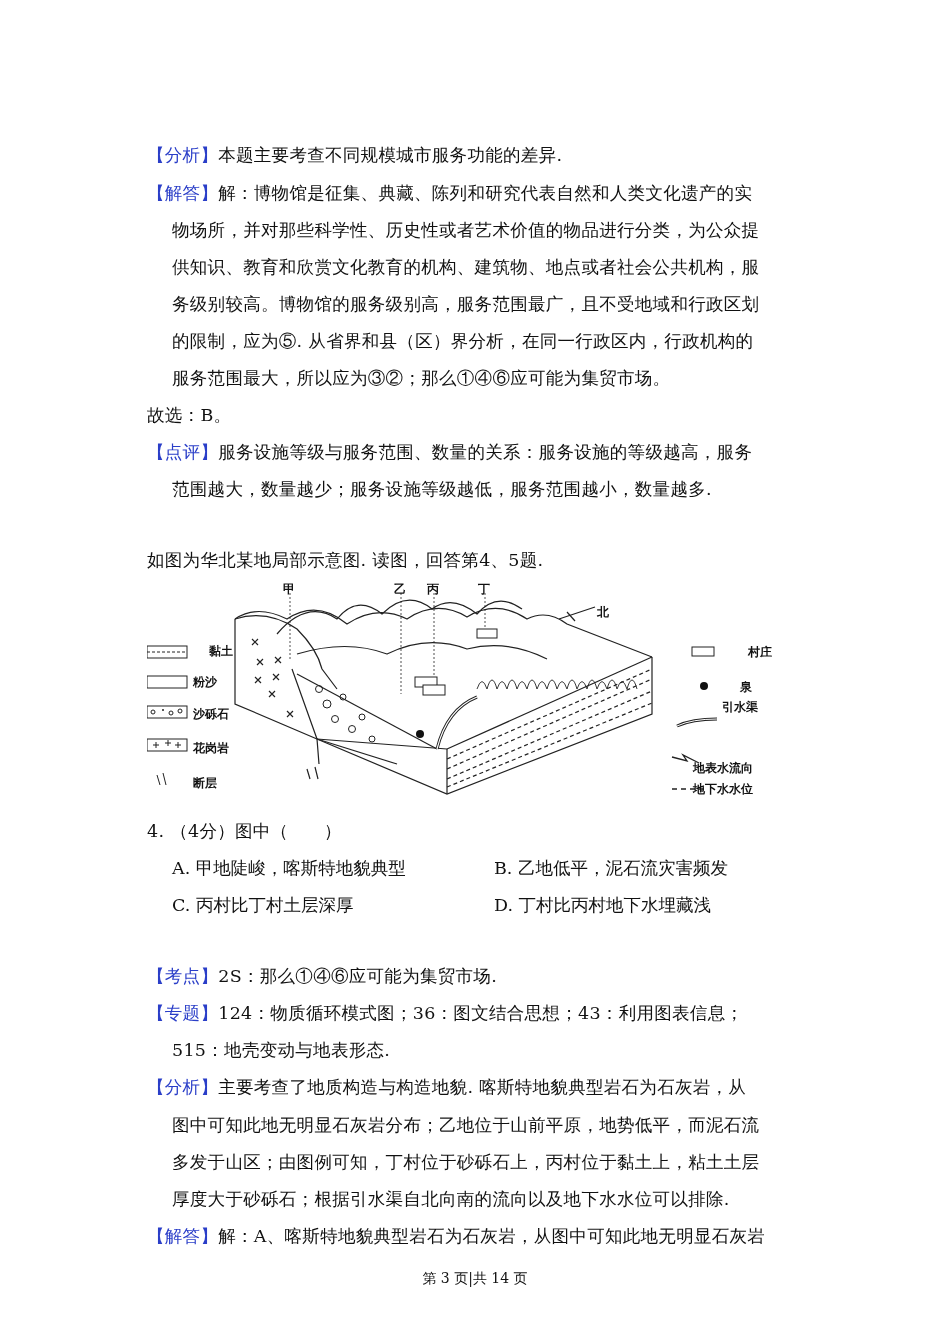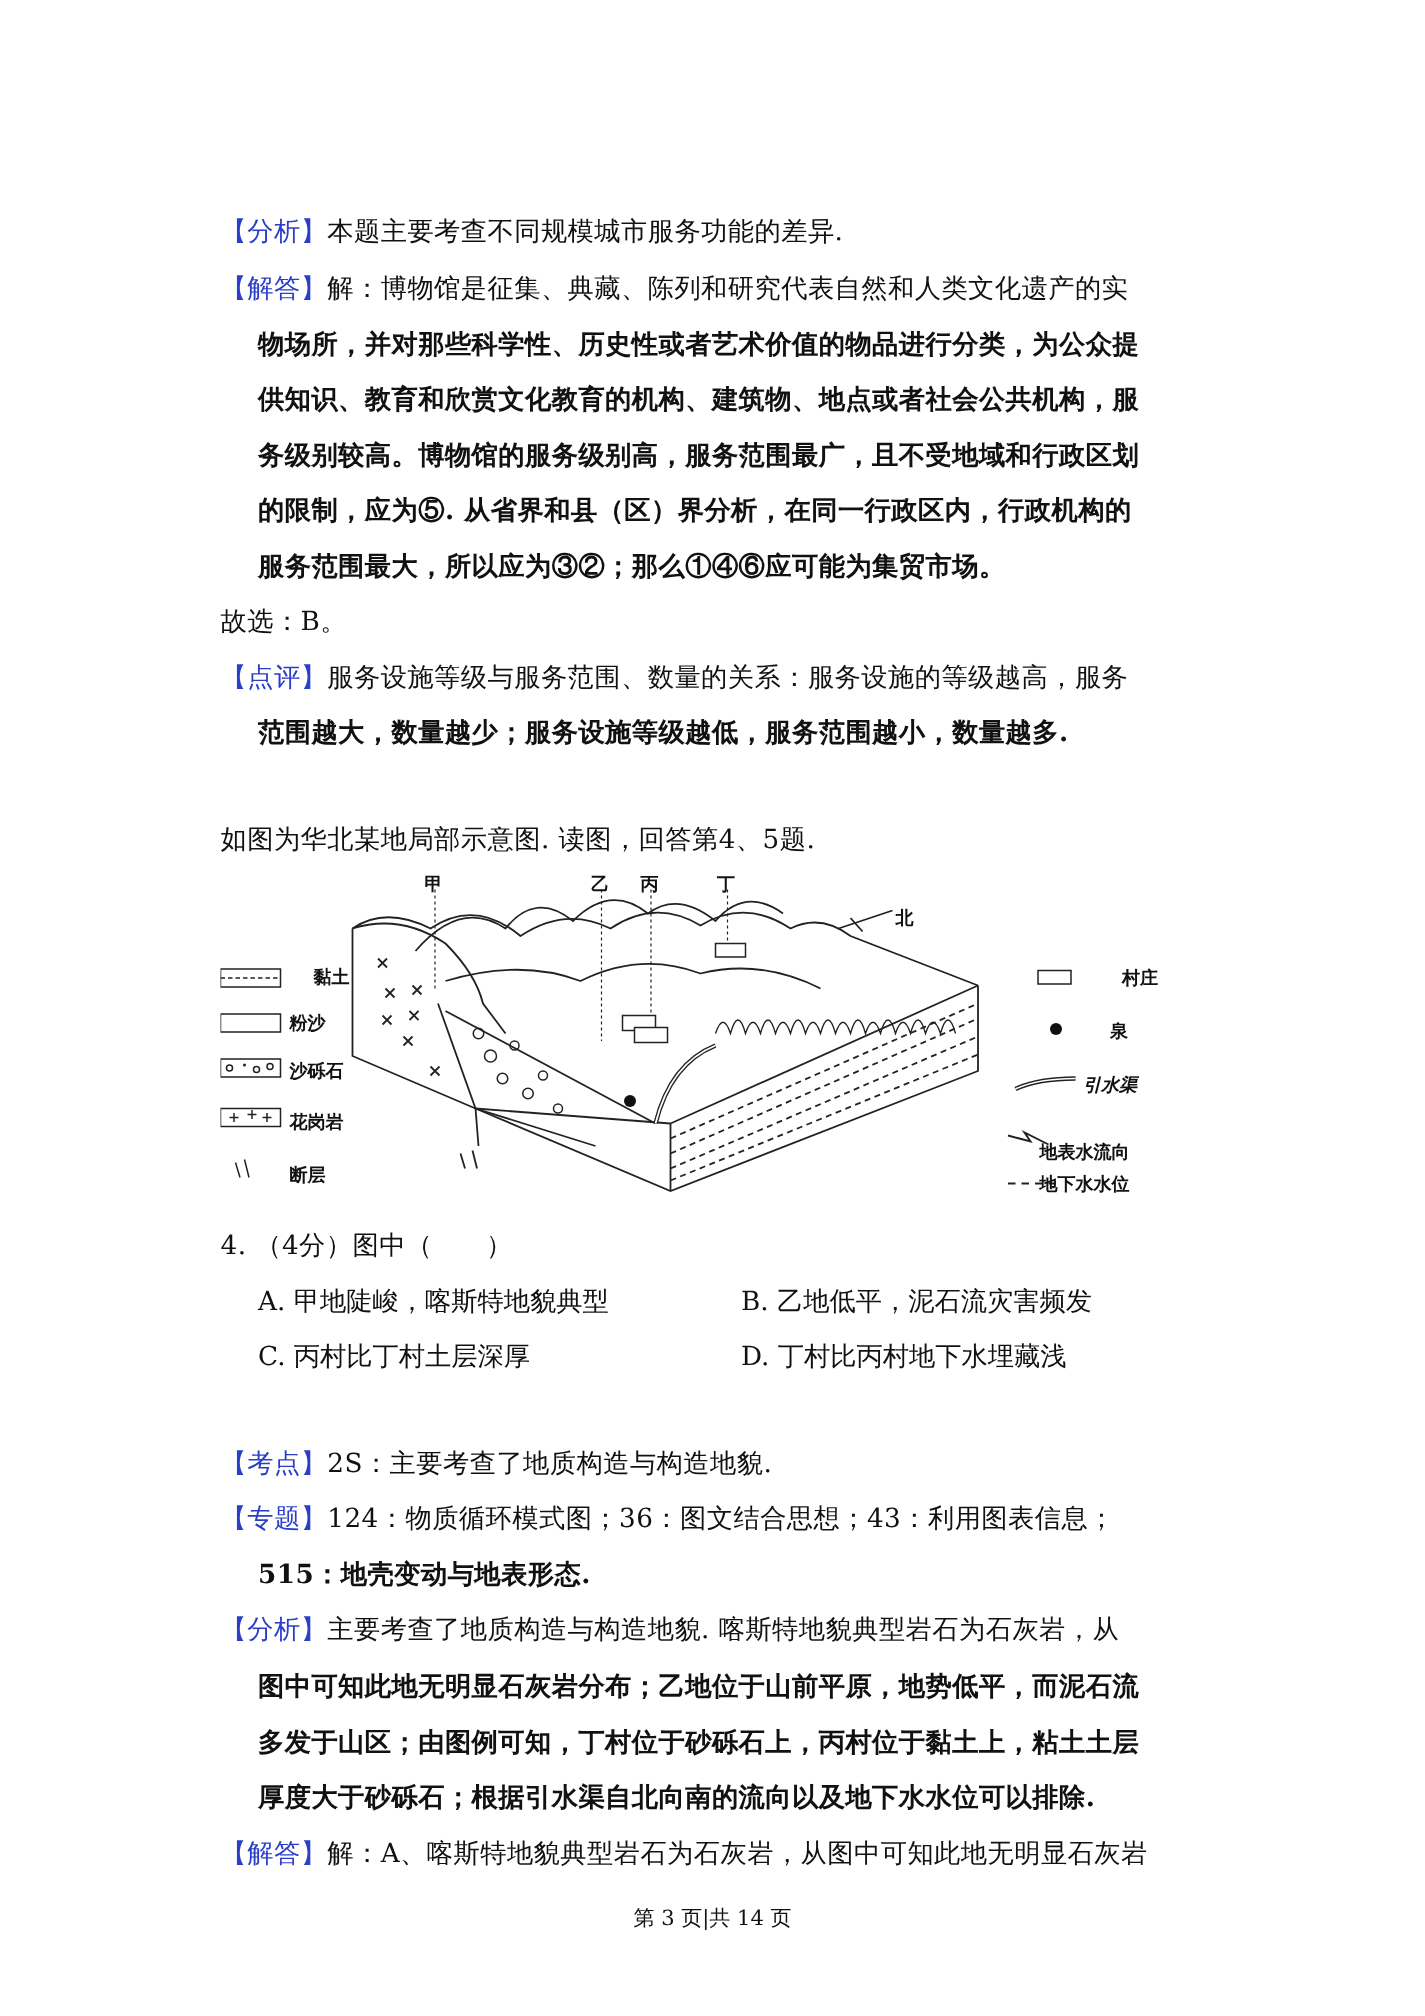--- a/index.html
+++ b/index.html
@@ -1,20 +1,20 @@
 <!DOCTYPE html>
 <html><head>
 <meta charset="utf-8">
 <style>
   html, body { margin: 0; padding: 0; background: #ffffff; }
   body { width: 950px; height: 1344px; position: relative; overflow: hidden;
          font-family: "DejaVu Serif", "Liberation Serif", serif; color: #111; }
   .page { position: absolute; left: 0; top: 0; width: 950px; height: 1344px; margin-top: 26px; }
   .line { position: absolute; left: 147px; font-size: 17.5px; line-height: 24px; white-space: nowrap; letter-spacing: 0.3px; }
-  .indent { left: 172px; font-weight: bold; }
+  .indent { left: 172px; }
   .tag { color: #2a3ec8; }
   .opt { position: absolute; font-size: 17.5px; line-height: 24px; white-space: nowrap; }
   .footer { position: absolute; top: 1244px; left: 0; width: 950px; text-align: center; font-size: 14px; }
   .figure { position: absolute; left: 147px; top: 553px; width: 620px; height: 225px; }
   .legend-txt { font-family: "DejaVu Sans", sans-serif; font-size: 12px; font-weight: bold; }
 </style>
 </head>
 <body>
 
 <div class="page">
@@ -138,32 +138,32 @@
   <div class="legend-txt" style="position:absolute; left:597px; top:578px;">北</div>
 
   <div class="legend-txt" style="position:absolute; left:193px; top:617px;padding-left:16px;">黏土</div>
   <div class="legend-txt" style="position:absolute; left:193px; top:648px;">粉沙</div>
   <div class="legend-txt" style="position:absolute; left:193px; top:680px;">沙砾石</div>
   <div class="legend-txt" style="position:absolute; left:193px; top:714px;">花岗岩</div>
   <div class="legend-txt" style="position:absolute; left:193px; top:749px;text-align:right;">断层</div>
 
   <div class="legend-txt" style="position:absolute; left:748px; top:618px;">村庄</div>
   <div class="legend-txt" style="position:absolute; left:740px; top:653px;">泉</div>
-  <div class="legend-txt" style="position:absolute; left:722px; top:689px;font-style:italic;">引水渠</div>
+  <div class="legend-txt" style="position:absolute; left:722px; top:673px;">引水渠</div>
   <div class="legend-txt" style="position:absolute; left:693px; top:734px;">地表水流向</div>
   <div class="legend-txt" style="position:absolute; left:693px; top:755px;">地下水水位</div>
 
   <div class="line" style="top:793px">4. （4分）图中（　　）</div>
   <div class="opt" style="left:172px; top:830px">A. 甲地陡峻，喀斯特地貌典型</div>
   <div class="opt" style="left:494px; top:830px">B. 乙地低平，泥石流灾害频发</div>
   <div class="opt" style="left:172px; top:867px">C. 丙村比丁村土层深厚</div>
   <div class="opt" style="left:494px; top:867px">D. 丁村比丙村地下水埋藏浅</div>
 
   <div class="line" style="top:938px">
-    <span class="tag">【考点】</span><span>2S：主要考查了地质构造与构造地貌.</span>
+    <span class="tag">【考点】</span><span>2S：那么①④⑥应可能为集贸市场.</span>
   </div>
   <div class="line" style="top:975px">
     <span class="tag">【专题】</span><span>124：物质循环模式图；36：图文结合思想；43：利用图表信息；</span>
   </div>
   <div class="line indent" style="top:1012px">515：地壳变动与地表形态.</div>
   <div class="line" style="top:1049px">
     <span class="tag">【分析】</span><span>主要考查了地质构造与构造地貌. 喀斯特地貌典型岩石为石灰岩，从</span>
   </div>
   <div class="line indent" style="top:1087px">图中可知此地无明显石灰岩分布；乙地位于山前平原，地势低平，而泥石流</div>
   <div class="line indent" style="top:1124px">多发于山区；由图例可知，丁村位于砂砾石上，丙村位于黏土上，粘土土层</div>

